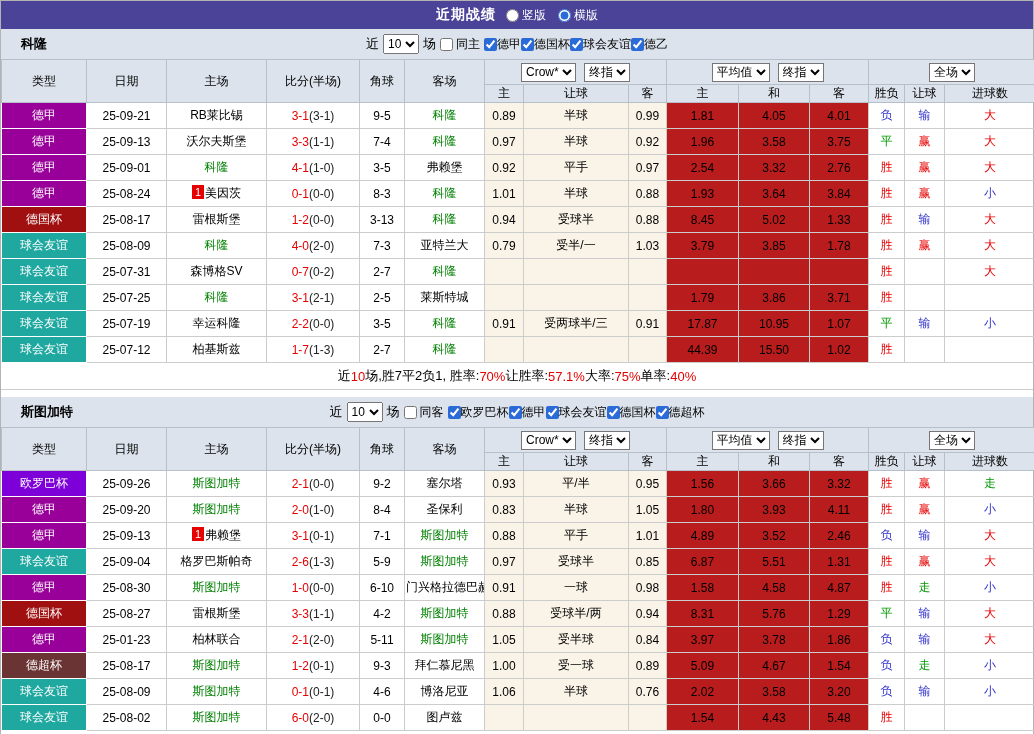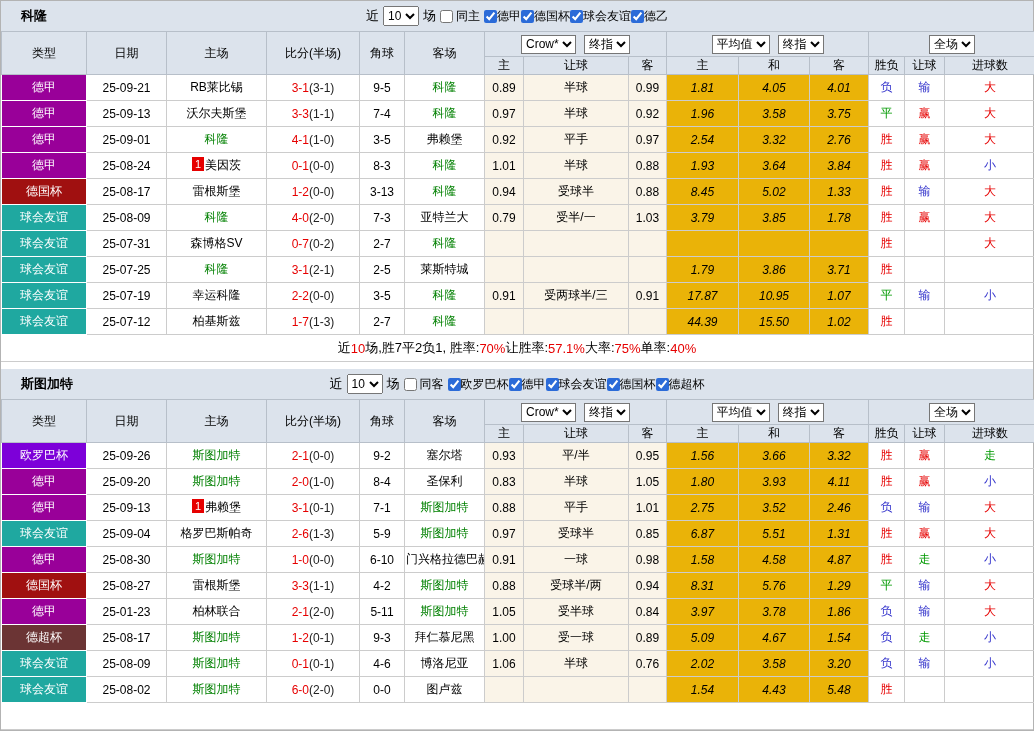--- a/index.html
+++ b/index.html
@@ -17,33 +17,46 @@
   .league-filters label{display:flex;align-items:center;font-size:12px;cursor:pointer;}
   table{width:100%;border-collapse:collapse;table-layout:fixed;font-size:12px;text-align:center;color:#000;}
   thead th{background:#dce3ec;font-weight:normal;border:1px solid #b7bfc9;font-size:12px;padding:0;}
   tr.h1 th{height:24px;}
   tr.h2 th{height:17px;}
   .sel-wrap{display:flex;justify-content:center;align-items:center;gap:8px;}
   .sel-wrap select{font-size:12px;height:19px;background:#fff;}
   tbody td{border:1px solid #ccc;height:25px;overflow:hidden;white-space:nowrap;padding:0 1px;}
   td.league{color:#fff;border:1px solid #fff;}
   td.c-odds{background:#faf4e8;}
-  td.c-avg{background:#eab308;font-style:italic;}
+  td.c-avg{background:#b91c1c;}
   .team-green{color:#008000;}
   .ft{color:#e60000;}
   .ht{color:#222;}
   .badge1{display:inline-block;background:#e60000;color:#fff;padding:0 3px;margin-right:1px;font-size:11px;line-height:14px;vertical-align:1px;}
   .summary{height:26px;display:flex;align-items:center;justify-content:center;font-size:13px;border-bottom:1px solid #ccc;background:#fff;}
   .red{color:#e60000;}
   .section + .section{margin-top:7px;}
 </style>
 </head>
 <body>
 
 <div class="page">
+  <div class="topbar">
+    <span class="title">近期战绩</span>
+    <span class="radio-group">
+      <label>
+        <input type="radio" name="layout" style="">
+        <span>竖版</span>
+      </label>
+      <label>
+        <input type="radio" name="layout" checked="" style="">
+        <span>横版</span>
+      </label>
+    </span>
+  </div>
 
   <div>
   <div class="section">
     <div class="filter-bar">
       <span class="team-name">科隆</span>
       <span class="filter-controls">
         <span>近</span>
         <select><option>10</option></select>
         <span>场</span>
         <label style="display:flex;align-items:center;gap:3px;font-size:12px;">
@@ -442,21 +455,21 @@
             <tr>
               <td class="league" style="background: rgb(153, 0, 153);">德甲</td>
               <td>25-09-13</td>
               <td><span class="badge1">1</span><span>弗赖堡</span></td>
               <td><span class="ft">3-1</span><span class="ht">(0-1)</span></td>
               <td>7-1</td>
               <td><span class="team-green">斯图加特</span></td>
               <td class="c-odds">0.88</td>
               <td class="c-odds">平手</td>
               <td class="c-odds">1.01</td>
-              <td class="c-avg">2.75</td>
+              <td class="c-avg">4.89</td>
               <td class="c-avg">3.52</td>
               <td class="c-avg">2.46</td>
               <td style="color: rgb(51, 51, 204);">负</td>
               <td style="color: rgb(51, 51, 204);">输</td>
               <td style="color: rgb(230, 0, 0);">大</td>
             </tr>
             <tr>
               <td class="league" style="background: rgb(31, 168, 160);">球会友谊</td>
               <td>25-09-04</td>
               <td><span>格罗巴斯帕奇</span></td>

